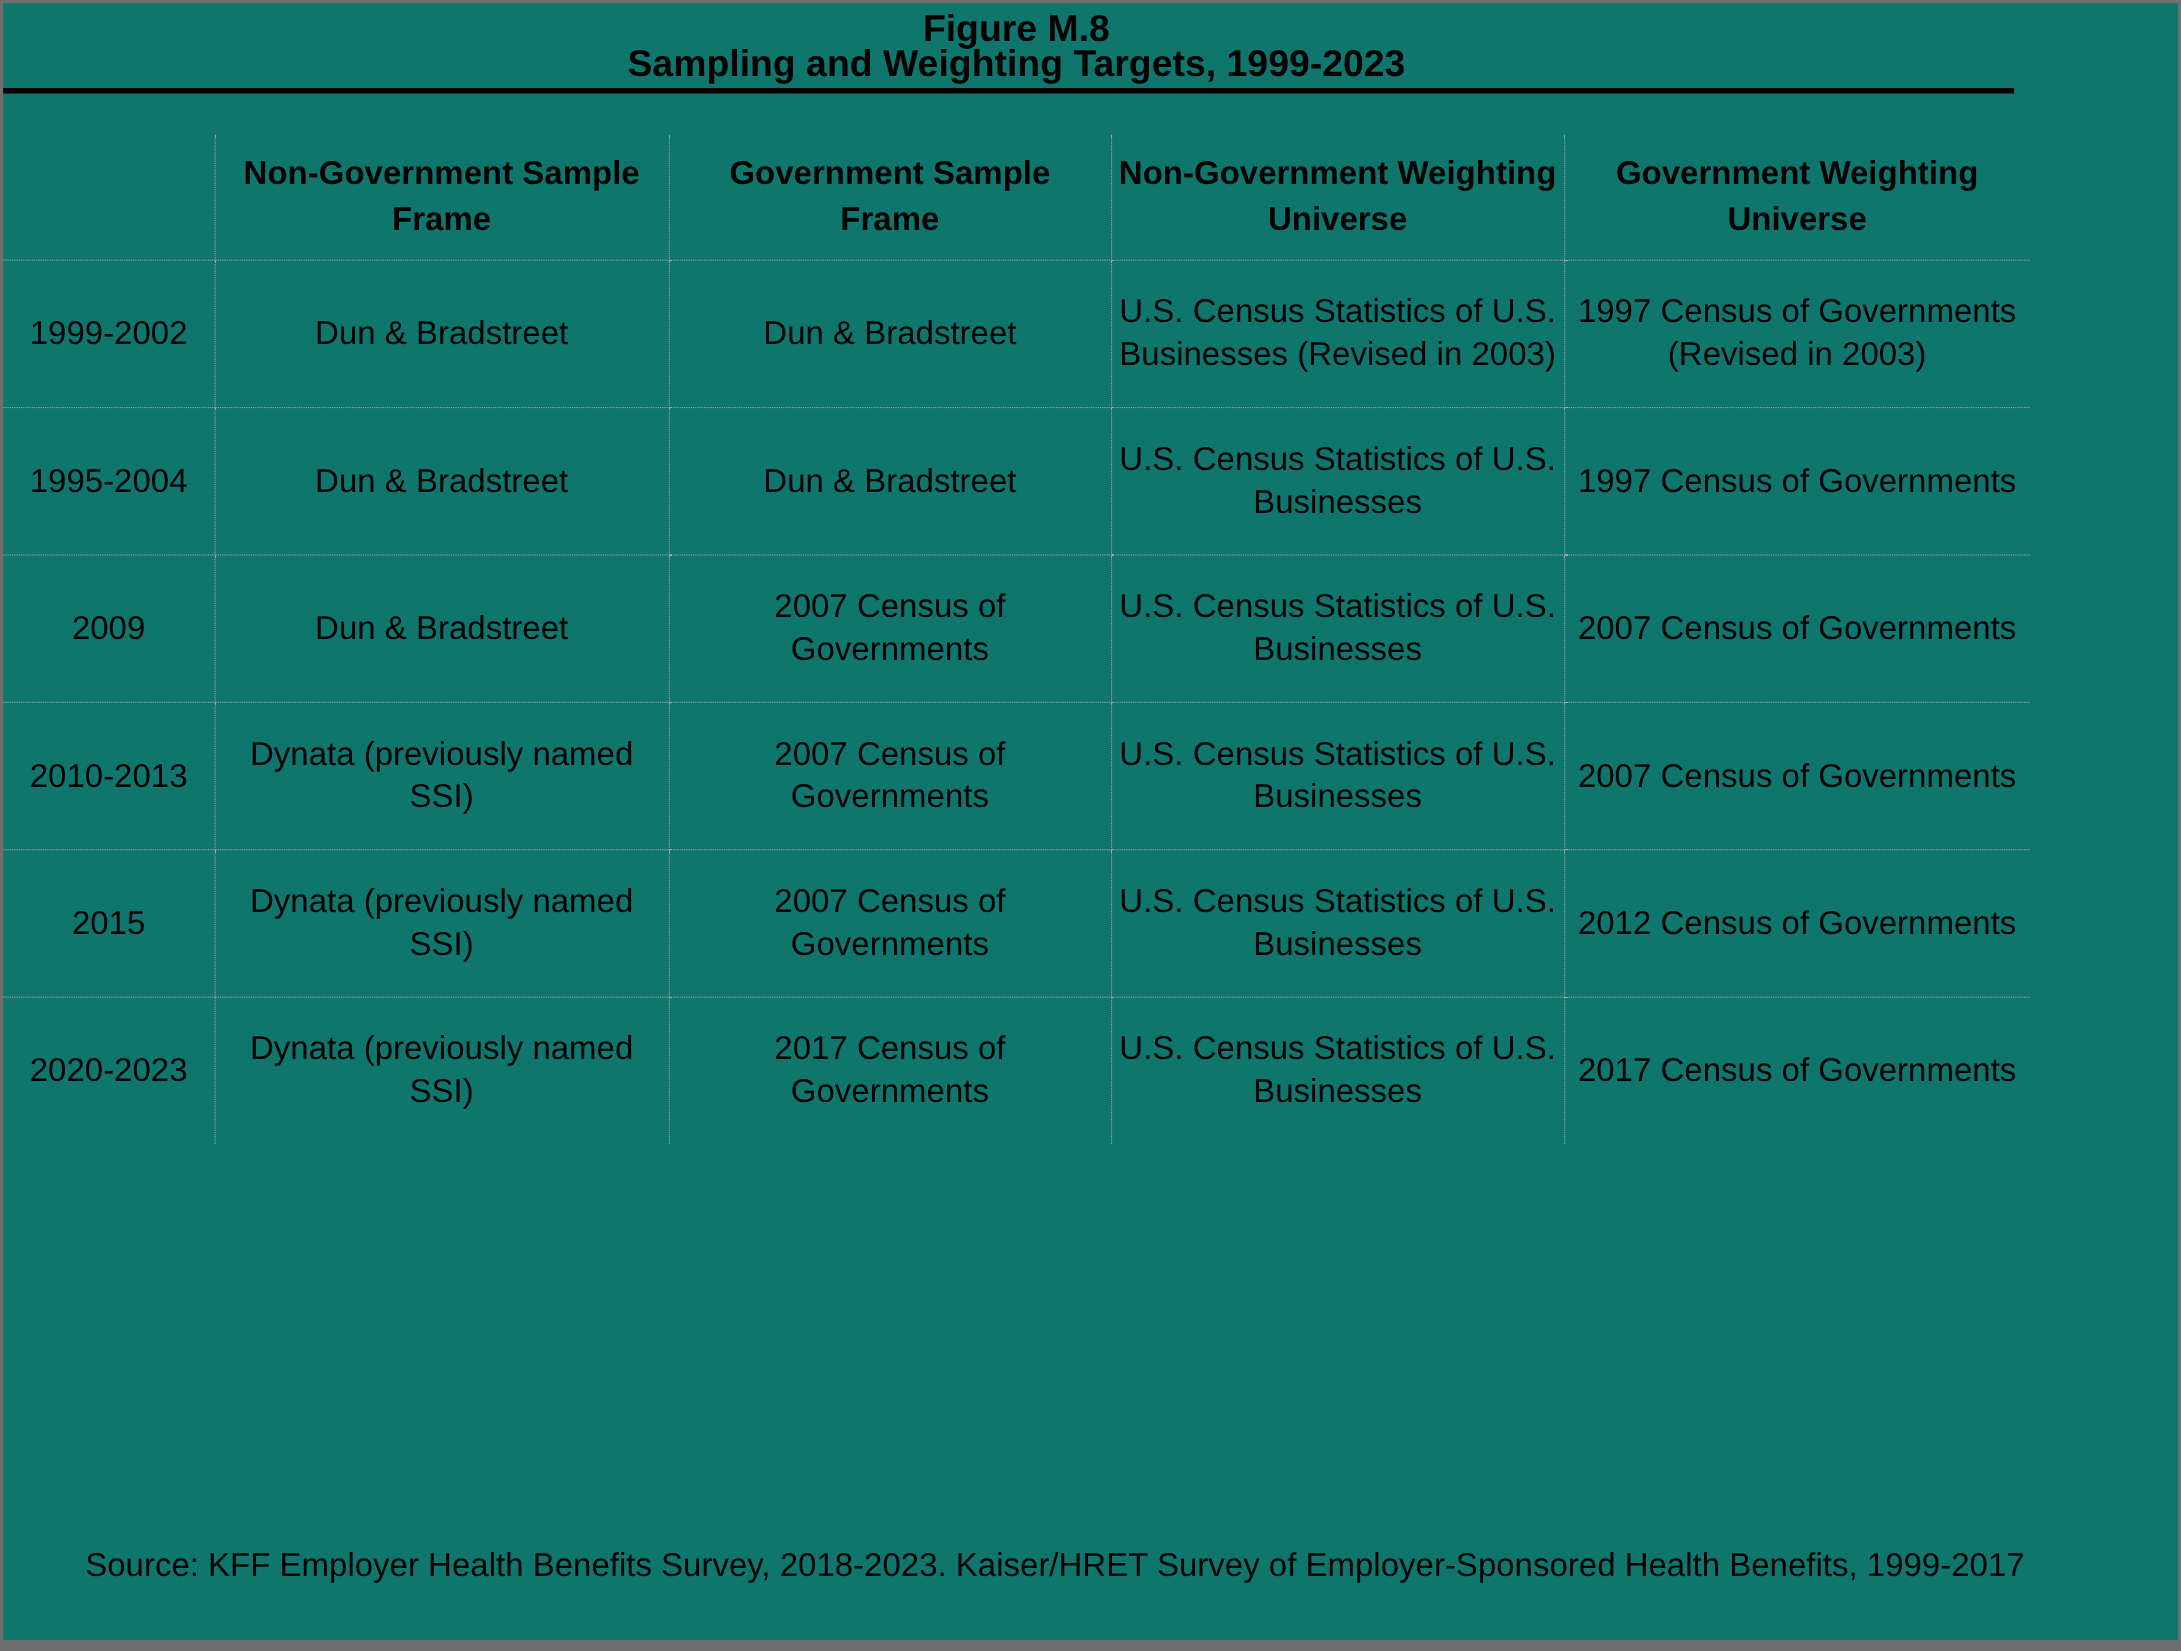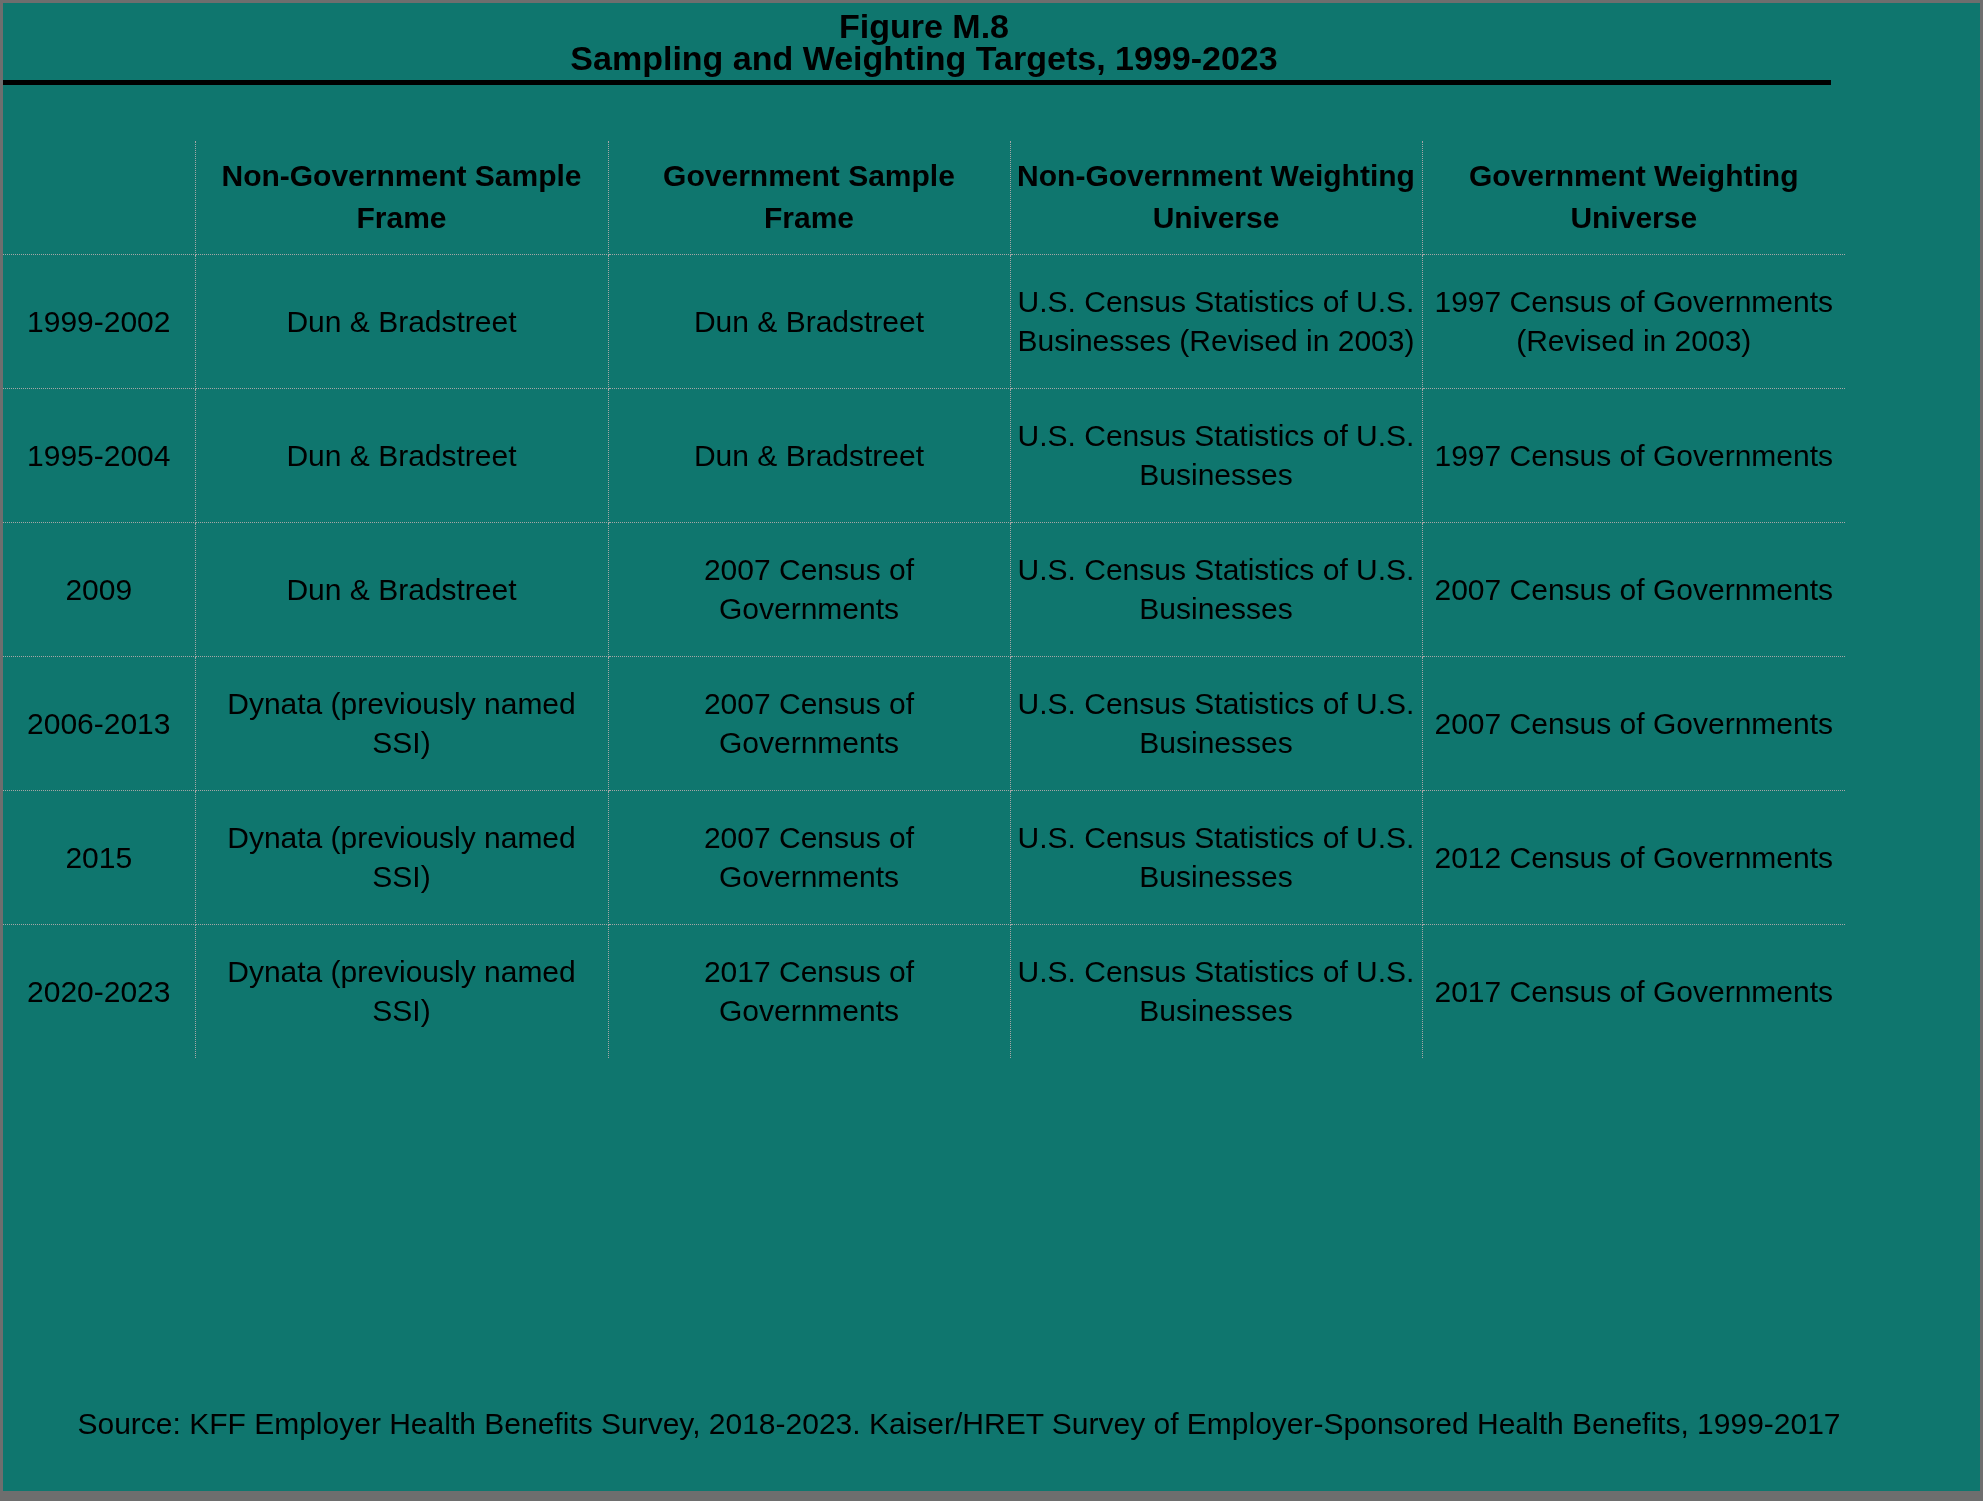--- a/index.html
+++ b/index.html
@@ -43,21 +43,21 @@
   }
   .rule {
     position: absolute;
     top: 77px; left: 0;
     width: 1828px;
     height: 5px;
     background: #000000;
   }
   table.figure-table {
     position: absolute;
-    top: 138px; left: 0;
+    top: 120px; left: 0;
     border-collapse: collapse;
     table-layout: fixed;
     font-size: 30px;
   }
   table.figure-table th,
   table.figure-table td {
     text-align: center;
     vertical-align: middle;
     white-space: pre-line;
     padding: 0 6px;
@@ -139,21 +139,21 @@
       </tr>
       <tr>
         <td>2009</td>
         <td>Dun &amp; Bradstreet</td>
         <td>2007 Census of Governments</td>
         <td>U.S. Census Statistics of U.S.
 Businesses</td>
         <td>2007 Census of Governments</td>
       </tr>
       <tr>
-        <td>2006-2013</td>
+        <td>2010-2013</td>
         <td>Dynata (previously named
 SSI)</td>
         <td>2007 Census of Governments</td>
         <td>U.S. Census Statistics of U.S.
 Businesses</td>
         <td>2007 Census of Governments</td>
       </tr>
       <tr>
         <td>2015</td>
         <td>Dynata (previously named

